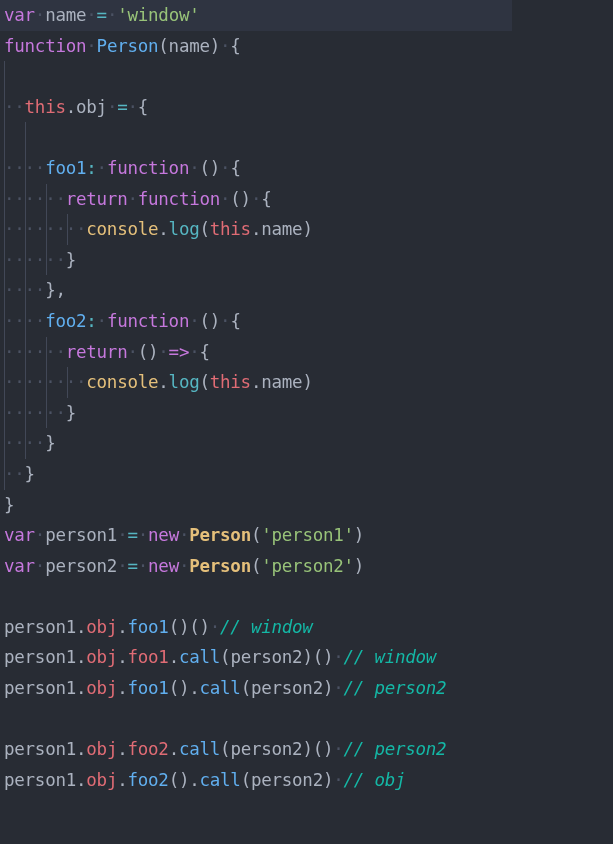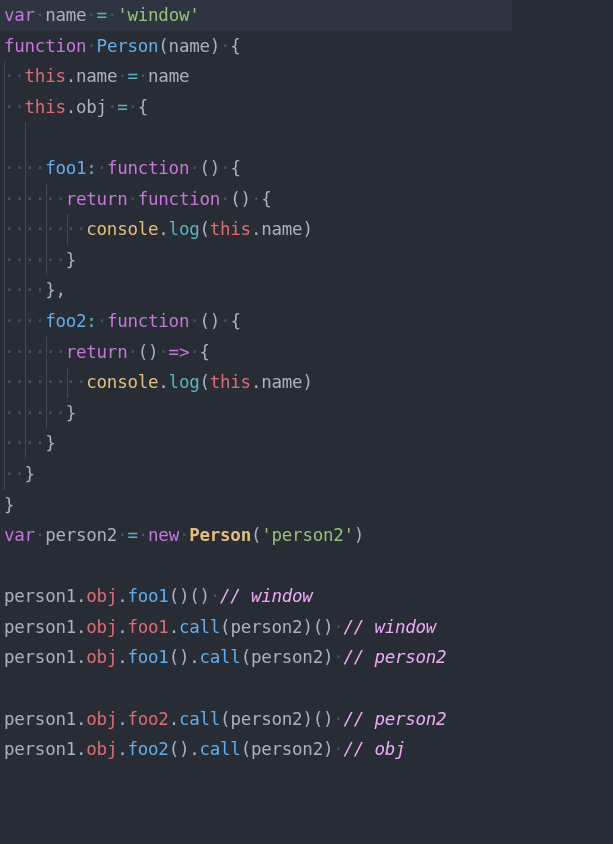--- a/index.html
+++ b/index.html
@@ -63,44 +63,45 @@
   .fnname  { color: #61afef; }            
   .ctor    { color: #e5c07b; font-weight: bold; } 
   .str     { color: #98c379; }            
   .op      { color: #56b6c2; }            
   .ident   { color: #abb2bf; }            
   .prop    { color: #e06c75; }            
   .key     { color: #e06c75; }            
   .objname { color: #e5c07b; }            
   .method  { color: #56b6c2; }            
   .punc    { color: #abb2bf; }            
-  .comment { color: #f0abfc; font-style: italic; }
+  .comment { color: #14b8a6; font-style: italic; }
 </style>
 </head>
 <body>
 
 <div id="app" style="background: rgb(40, 44, 52);">
   <div id="code">
       <div class="line active" style="background: rgb(47, 52, 65);"><span><span class="kw">var</span><span class="ws">·</span><span class="ident">name</span><span class="ws">·</span><span class="op">=</span><span class="ws">·</span><span class="str">'window'</span></span></div>
       <div class="line"><span><span class="kw">function</span><span class="ws">·</span><span class="fnname">Person</span><span class="punc">(</span><span class="ident">name</span><span class="punc">)</span><span class="ws">·</span><span class="punc">{</span></span></div>
-      <div class="line"><span class="guide" style="left: 4px;"></span><span><span class="ws">··</span><span class="prop">this</span><span class="punc">.</span><span class="ident">name</span><span class="ws">·</span><span class="op">=</span><span class="ws">·</span><span class="ident">name</span></span></div>
+      <div class="line"><span class="guide" style="left: 4px;"></span></div>
       <div class="line"><span class="guide" style="left: 4px;"></span><span><span class="ws">··</span><span class="prop">this</span><span class="punc">.</span><span class="ident">obj</span><span class="ws">·</span><span class="op">=</span><span class="ws">·</span><span class="punc">{</span></span></div>
       <div class="line"><span class="guide" style="left: 4px;"></span><span class="guide" style="left: 25.1px;"></span></div>
       <div class="line"><span class="guide" style="left: 4px;"></span><span class="guide" style="left: 25.1px;"></span><span><span class="ws">····</span><span class="fnname">foo1</span><span class="method">:</span><span class="ws">·</span><span class="kw">function</span><span class="ws">·</span><span class="punc">()</span><span class="ws">·</span><span class="punc">{</span></span></div>
       <div class="line"><span class="guide" style="left: 4px;"></span><span class="guide" style="left: 25.1px;"></span><span class="guide" style="left: 46.2px;"></span><span><span class="ws">······</span><span class="kw">return</span><span class="ws">·</span><span class="kw">function</span><span class="ws">·</span><span class="punc">()</span><span class="ws">·</span><span class="punc">{</span></span></div>
       <div class="line"><span class="guide" style="left: 4px;"></span><span class="guide" style="left: 25.1px;"></span><span class="guide" style="left: 46.2px;"></span><span class="guide" style="left: 67.3px;"></span><span><span class="ws">········</span><span class="objname">console</span><span class="punc">.</span><span class="method">log</span><span class="punc">(</span><span class="prop">this</span><span class="punc">.</span><span class="ident">name</span><span class="punc">)</span></span></div>
       <div class="line"><span class="guide" style="left: 4px;"></span><span class="guide" style="left: 25.1px;"></span><span class="guide" style="left: 46.2px;"></span><span><span class="ws">······</span><span class="punc">}</span></span></div>
       <div class="line"><span class="guide" style="left: 4px;"></span><span class="guide" style="left: 25.1px;"></span><span><span class="ws">····</span><span class="punc">}</span><span class="punc">,</span></span></div>
       <div class="line"><span class="guide" style="left: 4px;"></span><span class="guide" style="left: 25.1px;"></span><span><span class="ws">····</span><span class="fnname">foo2</span><span class="method">:</span><span class="ws">·</span><span class="kw">function</span><span class="ws">·</span><span class="punc">()</span><span class="ws">·</span><span class="punc">{</span></span></div>
       <div class="line"><span class="guide" style="left: 4px;"></span><span class="guide" style="left: 25.1px;"></span><span class="guide" style="left: 46.2px;"></span><span><span class="ws">······</span><span class="kw">return</span><span class="ws">·</span><span class="punc">()</span><span class="ws">·</span><span class="kw">=&gt;</span><span class="ws">·</span><span class="punc">{</span></span></div>
       <div class="line"><span class="guide" style="left: 4px;"></span><span class="guide" style="left: 25.1px;"></span><span class="guide" style="left: 46.2px;"></span><span class="guide" style="left: 67.3px;"></span><span><span class="ws">········</span><span class="objname">console</span><span class="punc">.</span><span class="method">log</span><span class="punc">(</span><span class="prop">this</span><span class="punc">.</span><span class="ident">name</span><span class="punc">)</span></span></div>
       <div class="line"><span class="guide" style="left: 4px;"></span><span class="guide" style="left: 25.1px;"></span><span class="guide" style="left: 46.2px;"></span><span><span class="ws">······</span><span class="punc">}</span></span></div>
       <div class="line"><span class="guide" style="left: 4px;"></span><span class="guide" style="left: 25.1px;"></span><span><span class="ws">····</span><span class="punc">}</span></span></div>
       <div class="line"><span class="guide" style="left: 4px;"></span><span><span class="ws">··</span><span class="punc">}</span></span></div>
       <div class="line"><span><span class="punc">}</span></span></div>
+      <div class="line"><span><span class="kw">var</span><span class="ws">·</span><span class="ident">person1</span><span class="ws">·</span><span class="op">=</span><span class="ws">·</span><span class="kw">new</span><span class="ws">·</span><span class="ctor">Person</span><span class="punc">(</span><span class="str">'person1'</span><span class="punc">)</span></span></div>
       <div class="line"><span><span class="kw">var</span><span class="ws">·</span><span class="ident">person2</span><span class="ws">·</span><span class="op">=</span><span class="ws">·</span><span class="kw">new</span><span class="ws">·</span><span class="ctor">Person</span><span class="punc">(</span><span class="str">'person2'</span><span class="punc">)</span></span></div>
       <div class="line"><span></span></div>
       <div class="line"><span><span class="ident">person1</span><span class="punc">.</span><span class="prop">obj</span><span class="punc">.</span><span class="fnname">foo1</span><span class="punc">()()</span><span class="ws">·</span><span class="comment">// window</span></span></div>
       <div class="line"><span><span class="ident">person1</span><span class="punc">.</span><span class="prop">obj</span><span class="punc">.</span><span class="prop">foo1</span><span class="punc">.</span><span class="fnname">call</span><span class="punc">(</span><span class="ident">person2</span><span class="punc">)()</span><span class="ws">·</span><span class="comment">// window</span></span></div>
       <div class="line"><span><span class="ident">person1</span><span class="punc">.</span><span class="prop">obj</span><span class="punc">.</span><span class="fnname">foo1</span><span class="punc">().</span><span class="fnname">call</span><span class="punc">(</span><span class="ident">person2</span><span class="punc">)</span><span class="ws">·</span><span class="comment">// person2</span></span></div>
       <div class="line"><span></span></div>
       <div class="line"><span><span class="ident">person1</span><span class="punc">.</span><span class="prop">obj</span><span class="punc">.</span><span class="prop">foo2</span><span class="punc">.</span><span class="fnname">call</span><span class="punc">(</span><span class="ident">person2</span><span class="punc">)()</span><span class="ws">·</span><span class="comment">// person2</span></span></div>
       <div class="line"><span><span class="ident">person1</span><span class="punc">.</span><span class="prop">obj</span><span class="punc">.</span><span class="fnname">foo2</span><span class="punc">().</span><span class="fnname">call</span><span class="punc">(</span><span class="ident">person2</span><span class="punc">)</span><span class="ws">·</span><span class="comment">// obj</span></span></div>
     </div>
   <div id="white-panel" style="background: rgb(242, 241, 238);"></div>

